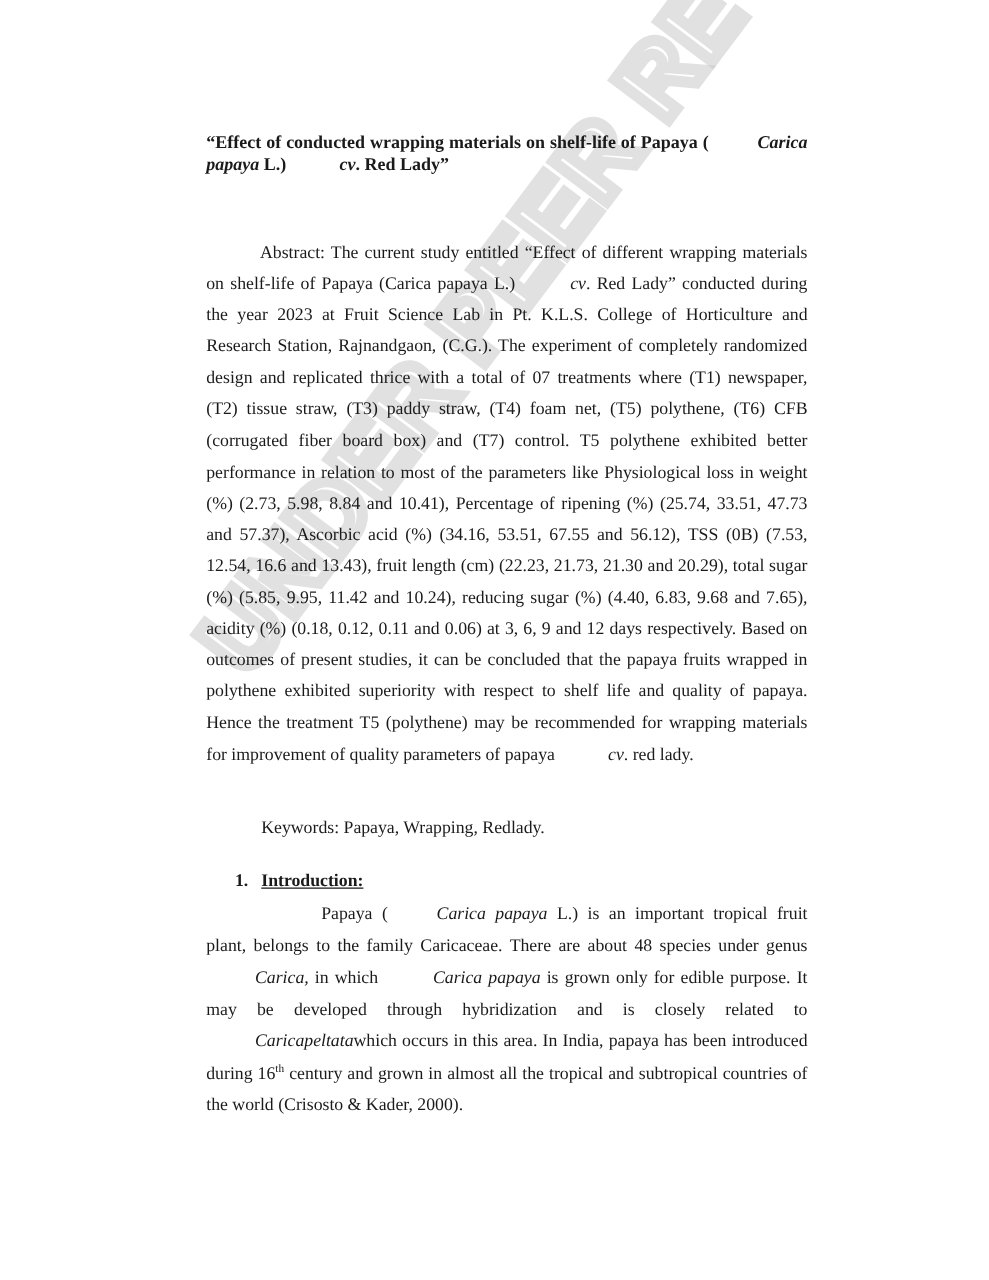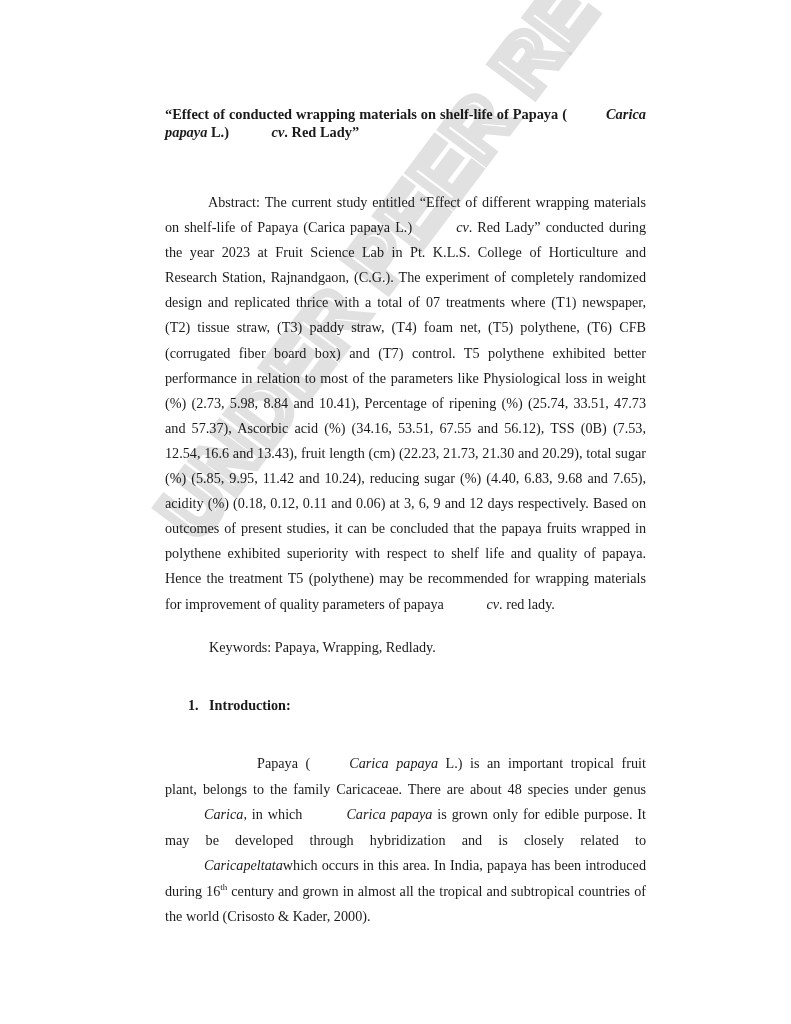--- a/index.html
+++ b/index.html
@@ -11,28 +11,28 @@
   .col { position:absolute; left:165px; width:481px; }
   .title {
     top:105px; font-weight:bold; font-size:14.4px; line-height:18px;
     text-align:justify;
   }
   .abstract {
     top:190px; font-size:14.2px; line-height:25.1px; text-align:justify;
   }
   .abstract .lead { display:inline-block; width:43px; }
   .keywords {
-    top:635px; font-size:14.2px; line-height:25px; padding-left:44px;
+    top:650px; font-size:14.2px; line-height:25px; padding-left:44px;
   }
   .heading {
-    top:693px; font-size:14.2px; line-height:25px; font-weight:bold;
+    top:693px; font-size:14.2px; line-height:25px; font-weight:bold;text-decoration:underline;
   }
   .heading .num { display:inline-block; width:44px; padding-left:23px; box-sizing:border-box; }
   .intro {
-    top:751px; font-size:14.2px; line-height:25.5px; text-align:justify;
+    top:719px; font-size:14.2px; line-height:25.5px; text-align:justify;
   }
   .intro .lead { display:inline-block; width:92px; }
   b { font-weight:normal; }
   i { font-style:italic;margin-left:39px; }
   sup { font-size:9px; line-height:0; vertical-align:super; }
   .watermark {
     position:absolute; left:140px; top:500px; width:460px;
     transform-origin:0 0; transform:rotate(-53deg);
     font-family:"Liberation Sans","DejaVu Sans",sans-serif; font-weight:bold;
     font-size:78px; letter-spacing:2px; white-space:nowrap;

